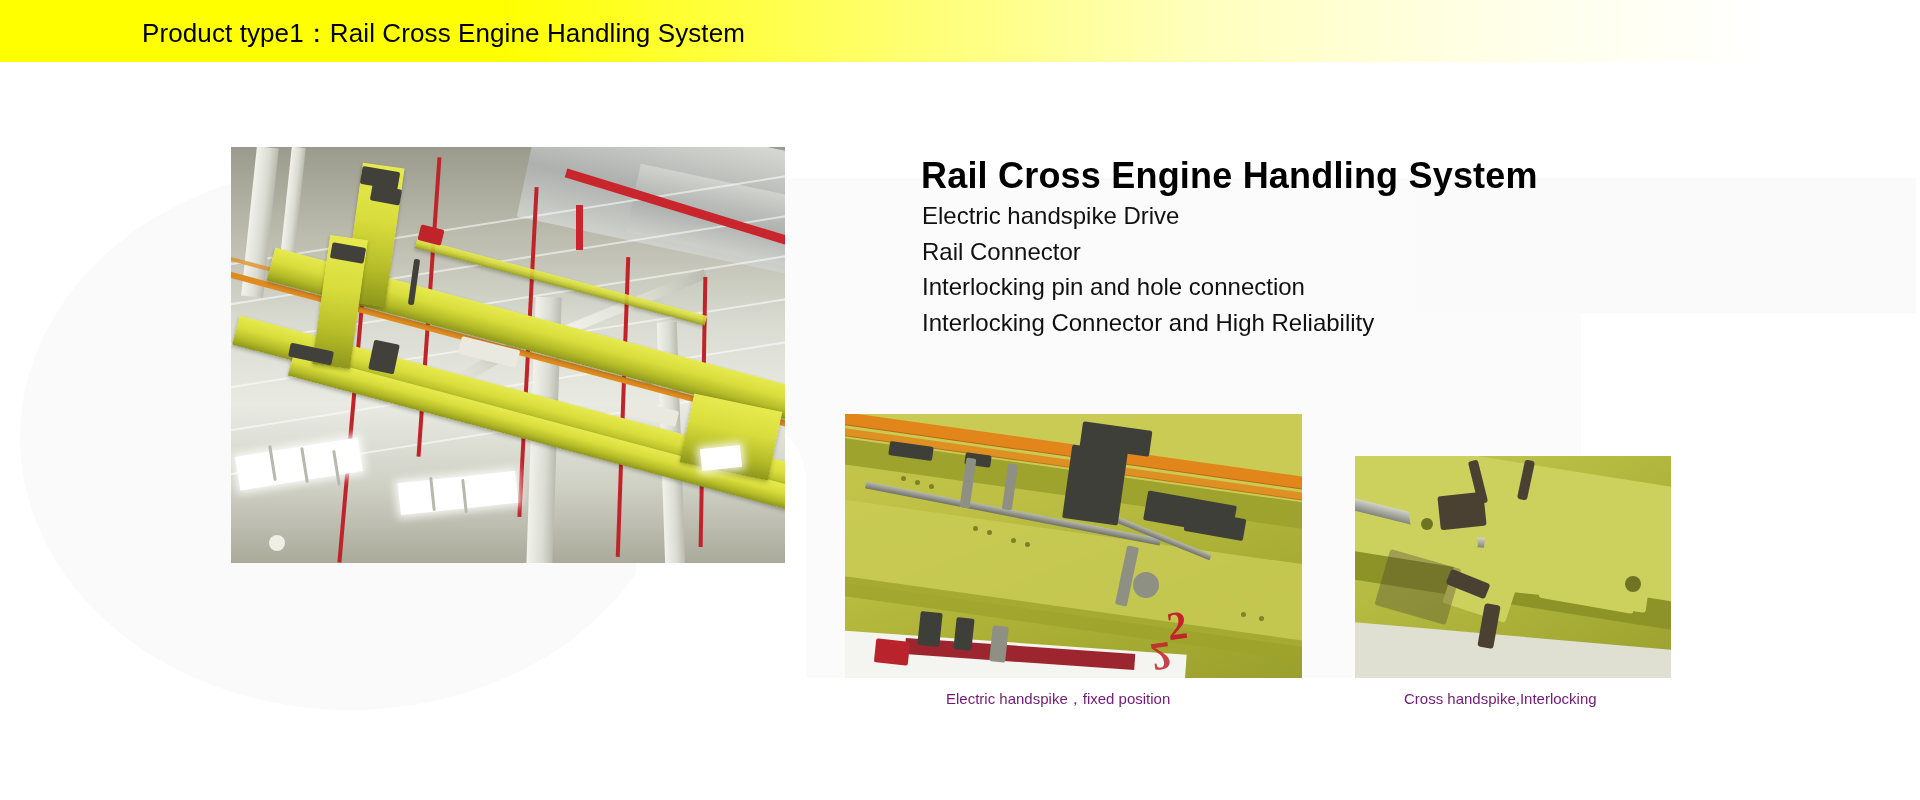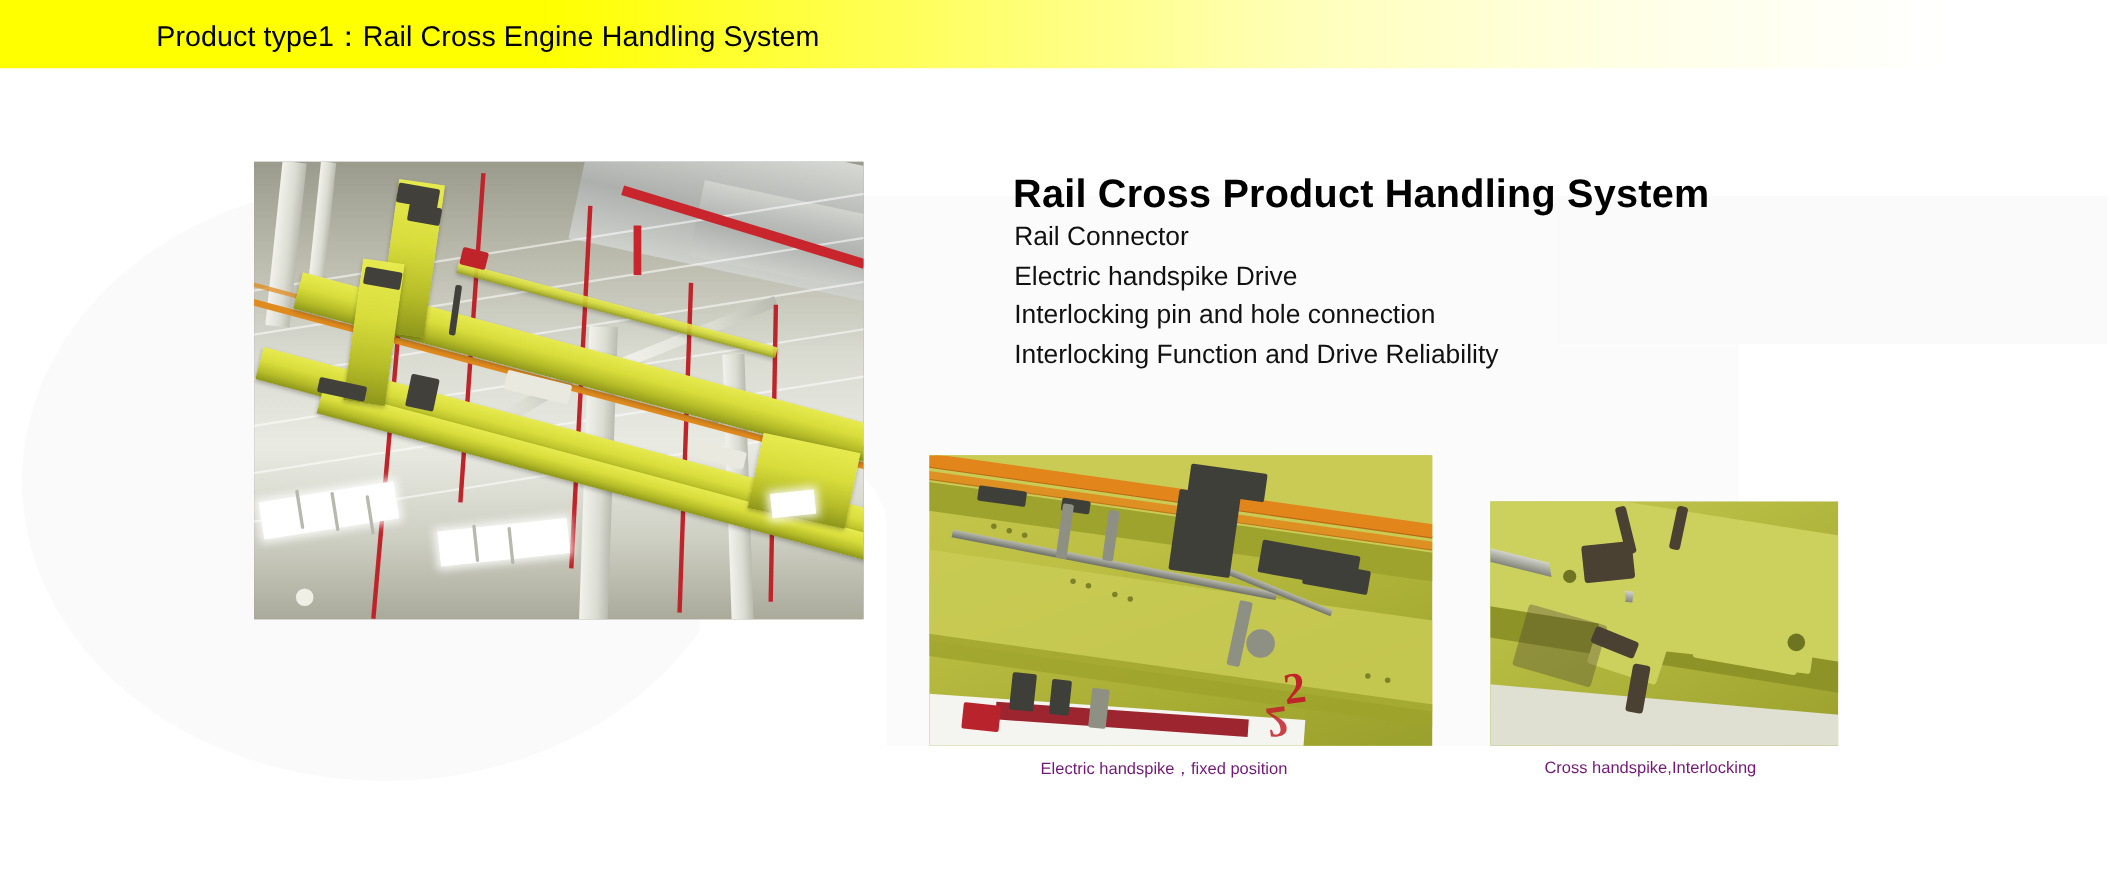--- a/index.html
+++ b/index.html
@@ -269,23 +269,23 @@
 
     <div class="dark" style="left:84px;top:38px;width:46px;height:34px;transform:rotate(-6deg);"></div>
     <div class="dark" style="left:118px;top:4px;width:10px;height:44px;transform:rotate(-14deg);"></div>
     <div class="dark" style="left:166px;top:4px;width:10px;height:40px;transform:rotate(12deg);"></div>
     <div class="dark" style="left:92px;top:120px;width:42px;height:16px;transform:rotate(22deg);"></div>
     <div class="dark" style="left:126px;top:148px;width:16px;height:44px;transform:rotate(10deg);"></div>
     <div class="dark" style="left:26px;top:102px;width:74px;height:58px;opacity:.35;transform:rotate(16deg);"></div>
   </div>
 </div>
 
-<h1 id="main-title">Rail Cross Product Handling System</h1>
+<h1 id="main-title">Rail Cross Engine Handling System</h1>
 
 <ul id="feature-list">
+  <li>Electric handspike Drive</li>
   <li>Rail Connector</li>
-  <li>Electric handspike Drive</li>
   <li>Interlocking pin and hole connection</li>
-  <li>Interlocking Function and Drive Reliability</li>
+  <li>Interlocking Connector and High Reliability</li>
 </ul>
 
 <div class="caption" id="caption-handspike">Electric handspike，fixed position</div>
 <div class="caption" id="caption-connector">Cross handspike,Interlocking</div>
 
 </body></html>

